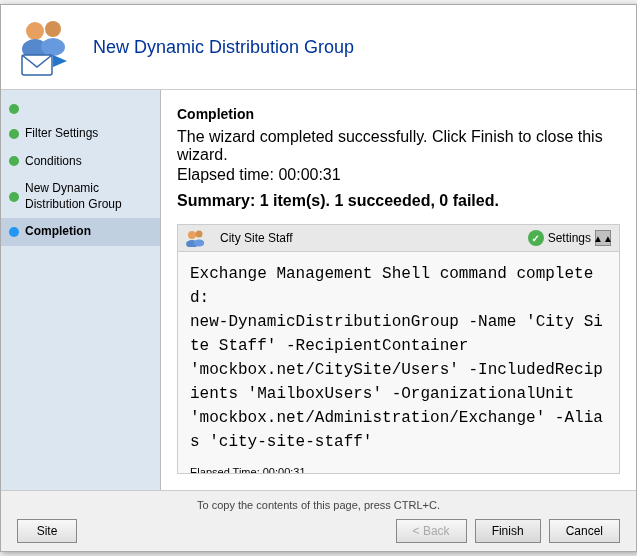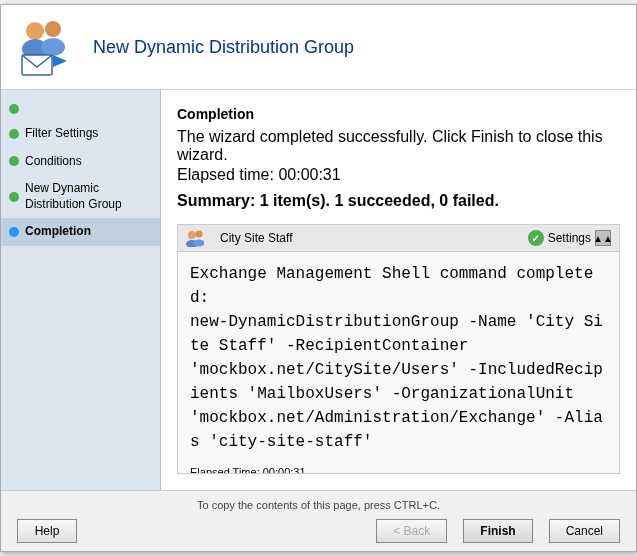--- a/index.html
+++ b/index.html
@@ -197,21 +197,21 @@
       background: linear-gradient(to bottom, #f8f8f8, #e0e0e0);
       min-width: 60px;
       text-align: center;
     }
     .btn:disabled {
       color: #aaa;
       cursor: not-allowed;
     }
     .btn-right-group {
       display: flex;
-      gap: 16px;
+      gap: 8px;
     }
   </style>
 </head>
 <body>
 
 <div class="wizard-window">
 
   <div class="wizard-header">
     <div class="wizard-header-icon">
       
@@ -286,21 +286,21 @@
 'mockbox.net/Administration/Exchange' -Alias 'city-site-staff'</div>
           <div class="elapsed-detail">Elapsed Time: 00:00:31</div>
         </div>
       </div>
     </div>
   </div>
 
   <div class="wizard-footer">
     <div class="footer-note">To copy the contents of this page, press CTRL+C.</div>
     <div class="footer-buttons">
-      <button class="btn">Help</button>
+      <button class="btn">Site</button>
       <div class="btn-right-group">
         <button class="btn" disabled="">&lt; Back</button>
-        <button class="btn" style="background: linear-gradient(to bottom, #f0f0f0, #d8d8d8); font-weight: bold;">Finish</button>
+        <button class="btn" style="background: linear-gradient(to bottom, #f0f0f0, #d8d8d8); font-weight: normal;">Finish</button>
         <button class="btn">Cancel</button>
       </div>
     </div>
   </div>
 </div>
 
 </body></html>

